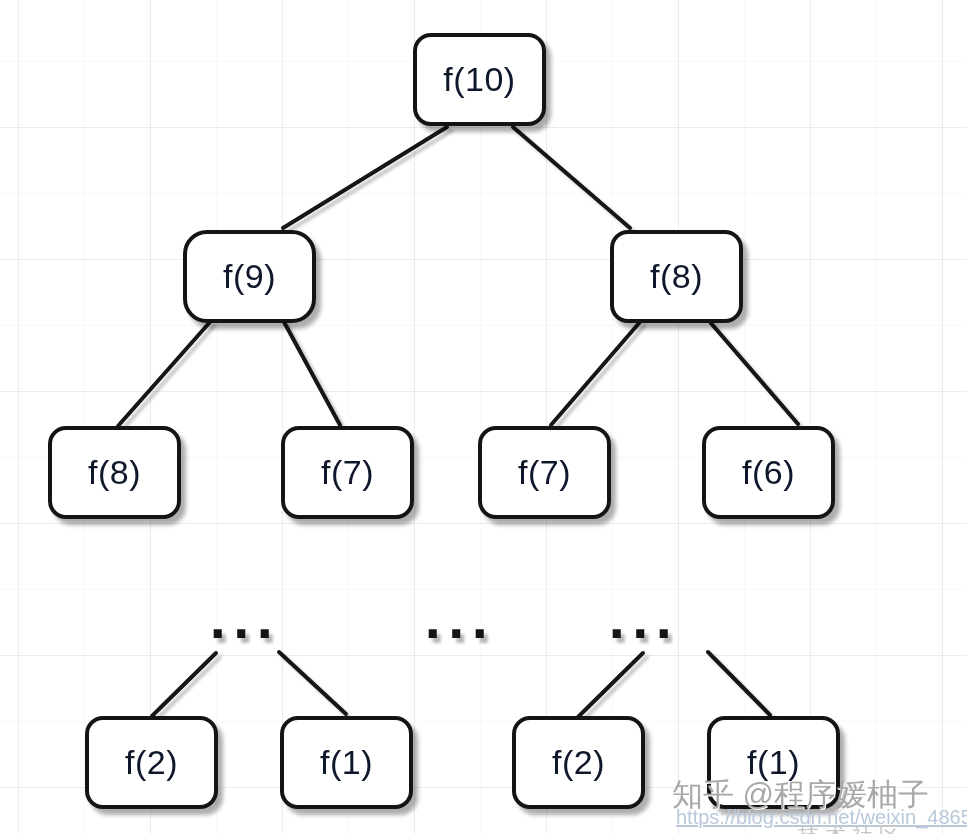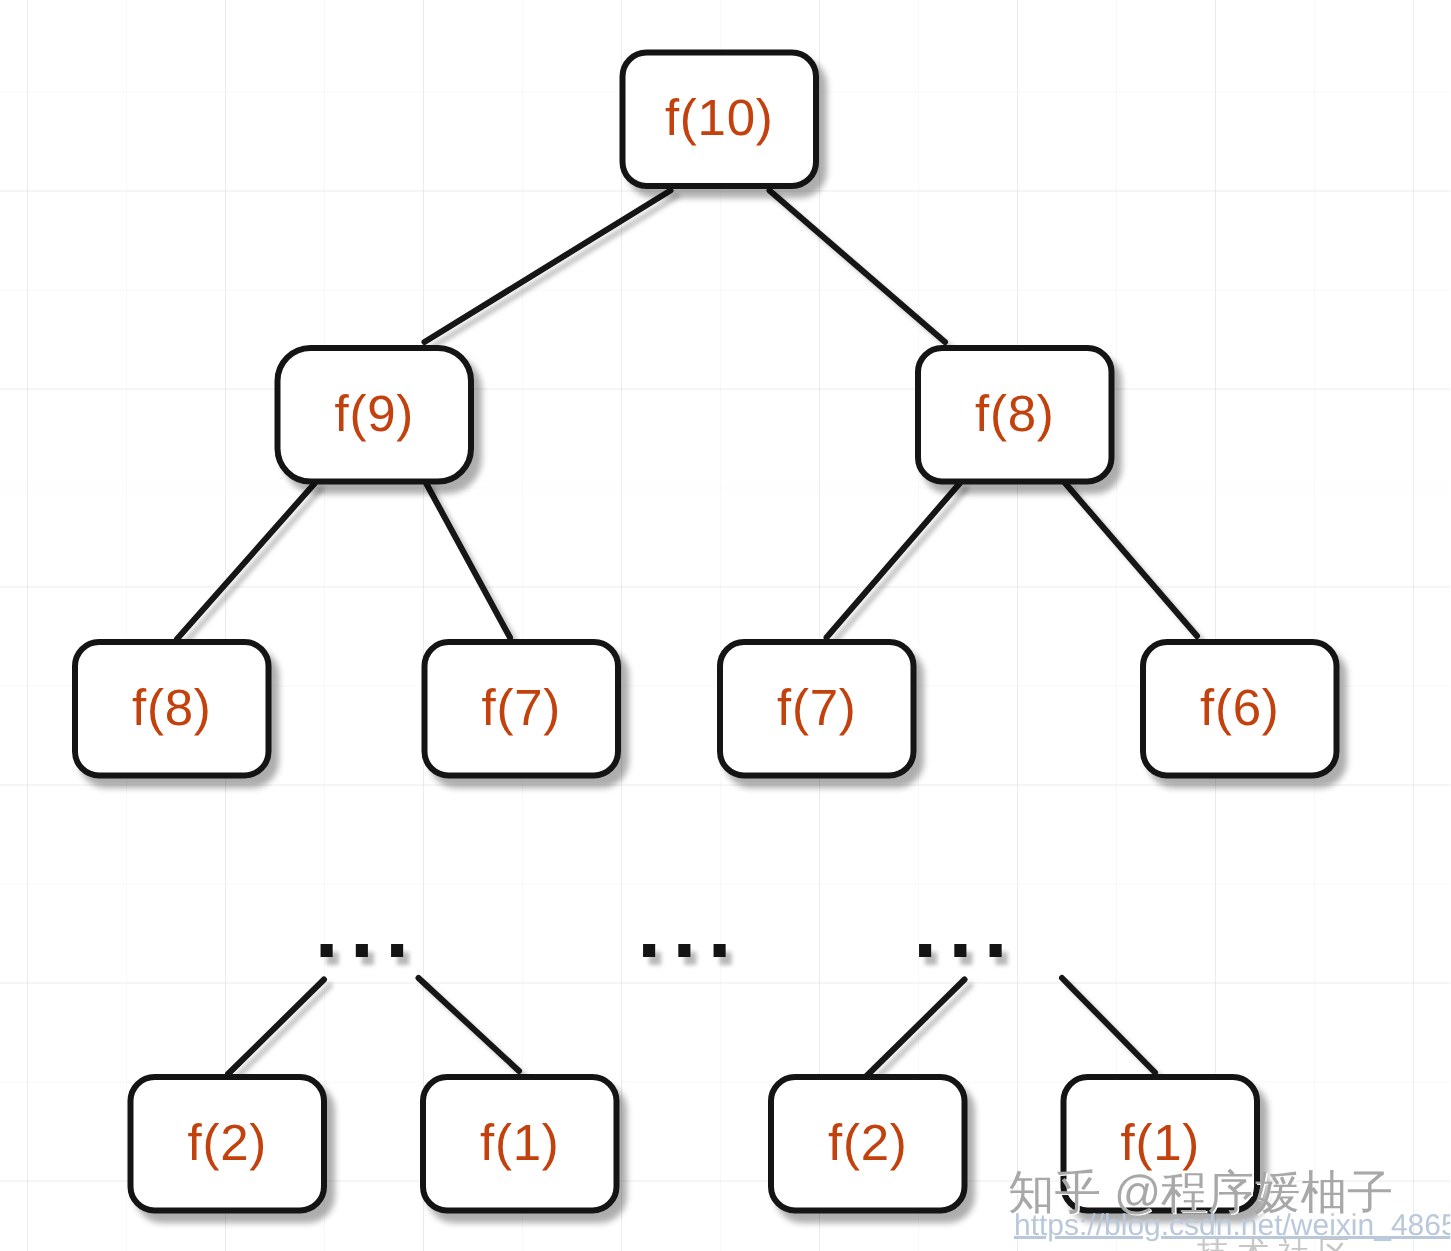--- a/index.html
+++ b/index.html
@@ -27,21 +27,21 @@
     height: 93px;
     background: #ffffff;
     border: 4px solid #141414;
     border-radius: 18px;
     box-shadow: 5px 6px 4px rgba(0,0,0,0.32);
     display: flex;
     align-items: center;
     justify-content: center;
     box-sizing: border-box;
     font-size: 34px;
-    color: #c2410c;
+    color: #0f172a;
     letter-spacing: 0.5px;
   }
   .dots {
     position: absolute;
     width: 70px;
     text-align: center;
     font-family: "DejaVu Sans", sans-serif;
     font-weight: 900;
     font-size: 46px;
     line-height: 20px;
@@ -103,21 +103,21 @@
       <line x1="708" y1="652" x2="770" y2="715"></line>
     </g>
   </svg>
 
   <div class="node" style="left:413px; top:33px;">f(10)</div>
   <div class="node" style="left:183px; top:230px;border-radius:24px;">f(9)</div>
   <div class="node" style="left:610px; top:230px;">f(8)</div>
   <div class="node" style="left:48px;  top:426px;">f(8)</div>
   <div class="node" style="left:281px; top:426px;">f(7)</div>
   <div class="node" style="left:478px; top:426px;">f(7)</div>
-  <div class="node" style="left:760px; top:426px;">f(6)</div>
+  <div class="node" style="left:702px; top:426px;">f(6)</div>
   <div class="node" style="left:85px;  top:716px;">f(2)</div>
   <div class="node" style="left:280px; top:716px;">f(1)</div>
   <div class="node" style="left:512px; top:716px;">f(2)</div>
   <div class="node" style="left:707px; top:716px;">f(1)</div>
 
   <div class="dots" style="left:209px; top:612px;">...</div>
   <div class="dots" style="left:424px; top:612px;">...</div>
   <div class="dots" style="left:608px; top:612px;">...</div>
 
   <div class="wm-zhihu">知乎 @程序媛柚子</div>

